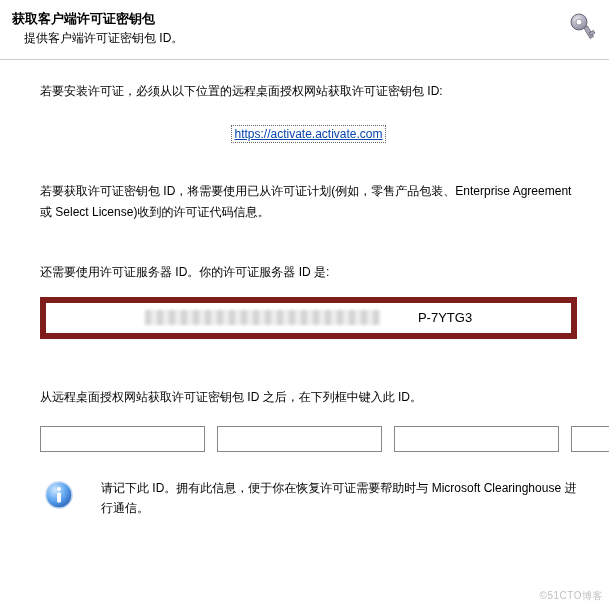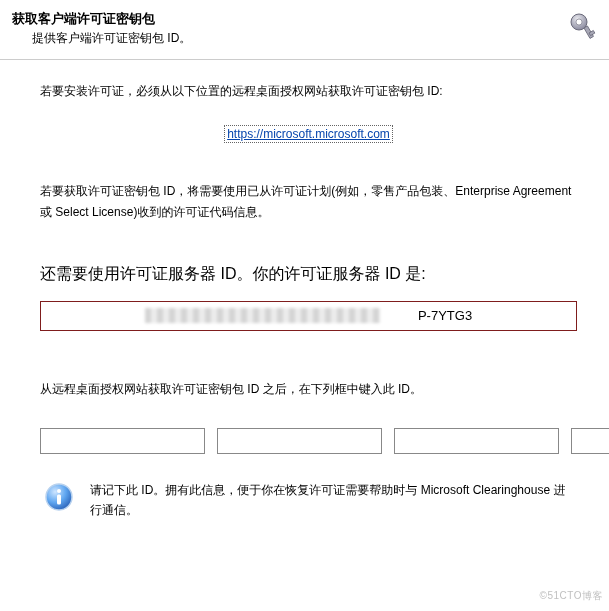--- a/index.html
+++ b/index.html
@@ -17,21 +17,21 @@
       padding: 10px 12px 8px 12px;
       position: relative;
     }
     .header-title {
       font-weight: bold;
       font-size: 13px;
       color: #000;
       font-family: Liberation Mono, monospace;
     }
     .header-sub {
-      margin-left: 20px;
+      margin-left: 12px;
       margin-top: 2px;
       font-size: 12px;
       color: #000;
     }
     .header-icon {
       position: absolute;
       right: 8px;
       top: 8px;
       width: 36px;
       height: 36px;
@@ -61,28 +61,28 @@
       border: 1px dotted #646464;
     }
     .para2 {
       font-size: 12px;
       line-height: 1.7;
       color: #000;
       margin-bottom: 42px;
       margin-top: 24px;
     }
     .para3 {
-      font-size: 16px;
+      font-size: 12px;
       color: #000;
       margin-bottom: 16px;
     }
     .server-id-box {
-      border: 1px solid #7f1d1d;
+      border: 6px solid #7f1d1d;
       background: #ffffff;
-      height: 30px;
+      height: 42px;
       display: flex;
       align-items: center;
       justify-content: center;
       font-size: 13px;
       font-family: "Segoe UI", Tahoma, sans-serif;
       margin-bottom: 50px;
       position: relative;
       text-align: right;
     }
     .server-id-text {
@@ -95,40 +95,40 @@
       bottom: 0;
       width: 72%;
       background:
         repeating-linear-gradient(90deg,
           rgba(210,210,210,0.95), rgba(210,210,210,0.95) 6px,
           rgba(235,235,235,0.95) 6px, rgba(235,235,235,0.95) 12px);
       filter: blur(1.5px);
     }
     .para4 {
       font-size: 12px;
-      margin-bottom: 30px;
+      margin-bottom: 20px;
     }
     .input-row {
       display: flex;
       gap: 12px;
       margin-bottom: 26px;
     }
     .keypack-input {
       flex: 1;
       height: 26px;
       border: 1px solid #888888;
       background: #fff;
       font-family: inherit;
       font-size: 12px;
       padding: 0 4px;
     }
     .note-row {
       display: flex;
       align-items: flex-start;
-      gap: 16px;
+      gap: 27px;
       padding-left: 4px;
     }
     .info-icon {
       flex: 0 0 auto;
       margin-top: 2px;
     }
     .note-text {
       font-size: 12px;
       line-height: 1.7;
     }
@@ -163,21 +163,21 @@
   </div>
 </div>
 
 <div class="divider"></div>
 
 <div class="content">
 
   <div class="para">若要安装许可证，必须从以下位置的远程桌面授权网站获取许可证密钥包 ID:</div>
 
   <div class="link-row">
-    <a class="link">https://microsoft.microsoft.com</a>
+    <a class="link">https://activate.activate.com</a>
   </div>
 
   <div class="para2">若要获取许可证密钥包 ID，将需要使用已从许可证计划(例如，零售产品包装、Enterprise Agreement 或 Select License)收到的许可证代码信息。</div>
 
   <div class="para3">还需要使用许可证服务器 ID。你的许可证服务器 ID 是:</div>
 
   <div class="server-id-box">
     <span class="server-id-text">
       <span class="blur-overlay"></span>
       <span style="visibility:hidden">XXXXX-XXXXX-XXXXX-XXXXX-XXXXX-XXXX</span><span>P-7YTG3</span>

